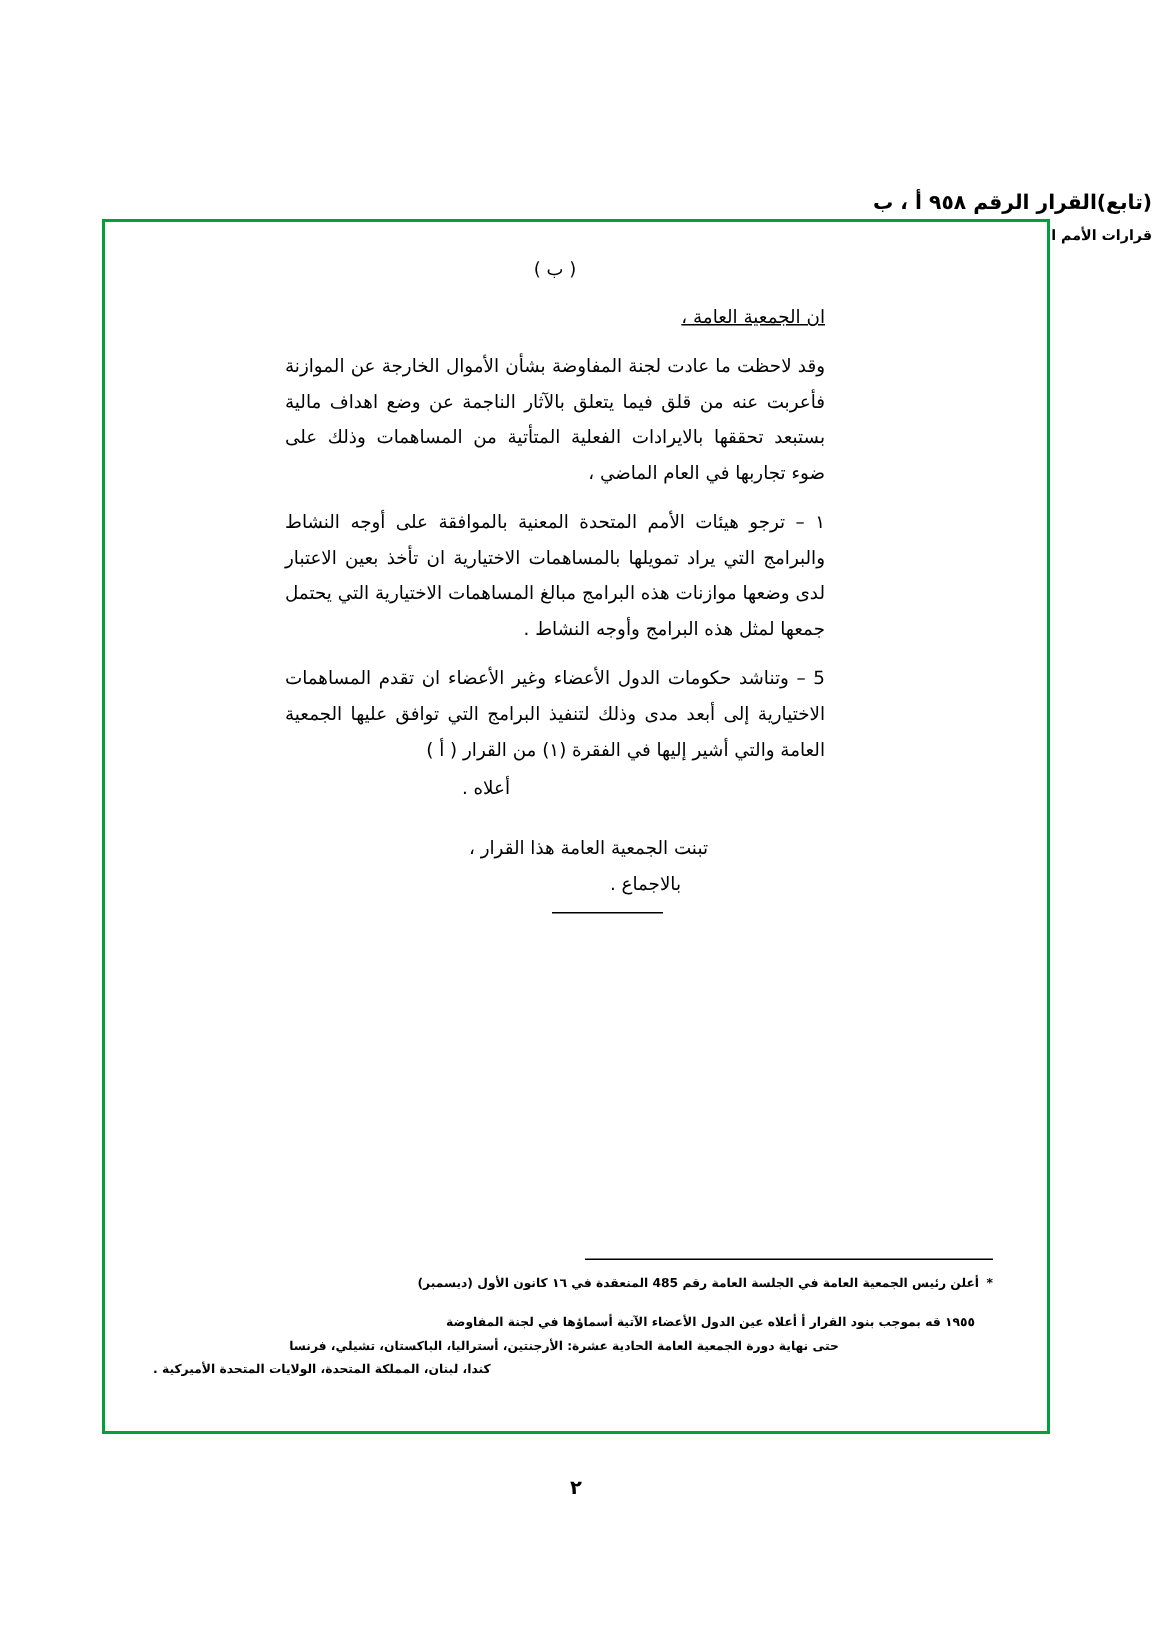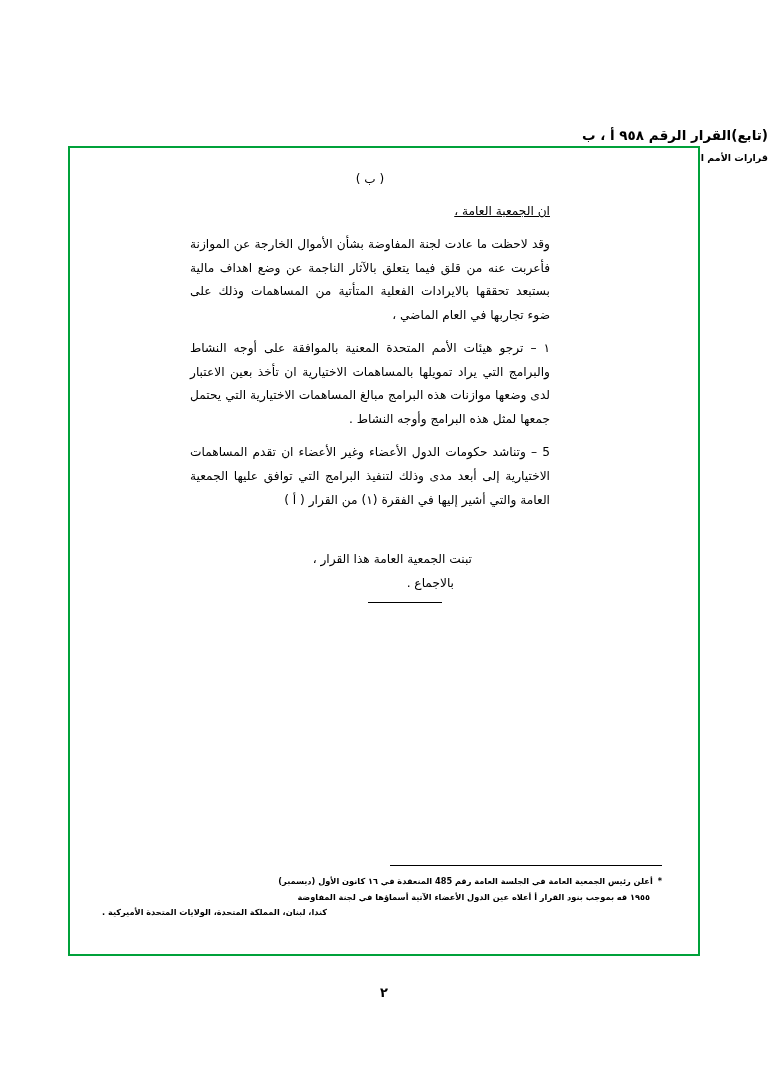--- a/index.html
+++ b/index.html
@@ -89,21 +89,21 @@
     margin-top: 9px;
   }
   .indent-line {
     text-align: right;
     font-size: 12.2px;
     line-height: 1.95;
     direction: rtl;
   }
 
   .closing {
-    margin-top: 36px;
+    margin-top: 16px;
     direction: rtl;
   }
   .closing .cl {
     font-size: 12.2px;
     line-height: 1.95;
     direction: rtl;
   }
   .cl-1 { padding-right: 78px; }
   .cl-2 { padding-right: 62px; }
   .cl-3 { padding-right: 96px; }
@@ -138,21 +138,21 @@
     direction: rtl;
     text-align: justify;
   }
   .footnote .star {
     display: inline-block;
     margin-left: 5px;
   }
   .footnote .ln {
     display: block;
   }
-  .fn-l2 { padding-right: 12px; }
+  .fn-l2 { padding-right: 12px; margin-top: 11px; }
   .fn-l3 { padding-right: 12px; text-align: center; }
   .fn-l4 { padding-right: 12px; text-align: left; }
 
   
   .page-number {
     position: absolute;
     top: 985px;
     left: 0;
     right: 0;
     text-align: center;
@@ -174,34 +174,36 @@
   <div class="frame">
 
     <div class="body-inner">
 
       <div class="section-mark">( ب )</div>
 
       <p class="para first">ان الجمعية العامة ،</p>
       <p class="para gap">وقد لاحظت ما عادت لجنة المفاوضة بشأن الأموال الخارجة عن الموازنة فأعربت عنه من قلق فيما يتعلق بالآثار الناجمة عن وضع اهداف مالية بستبعد تحققها بالايرادات الفعلية المتأتية من المساهمات وذلك على ضوء تجاربها في العام الماضي ،</p>
       <p class="para gap">١ – ترجو هيئات الأمم المتحدة المعنية بالموافقة على أوجه النشاط والبرامج التي يراد تمويلها بالمساهمات الاختيارية ان تأخذ بعين الاعتبار لدى وضعها موازنات هذه البرامج مبالغ المساهمات الاختيارية التي يحتمل جمعها لمثل هذه البرامج وأوجه النشاط .</p>
       <p class="para gap">5 – وتناشد حكومات الدول الأعضاء وغير الأعضاء ان تقدم المساهمات الاختيارية إلى أبعد مدى وذلك لتنفيذ البرامج التي توافق عليها الجمعية العامة والتي أشير إليها في الفقرة (١) من القرار ( أ )</p>
+      <div class="indent-line" style="padding-right:210px;">أعلاه .</div>
 
       <div class="closing">
         <div class="cl cl-1">تبنت الجمعية العامة هذا القرار ،</div>
         <div class="cl cl-3">بالاجماع .</div>
         <div class="rule-short"></div>
       </div>
 
     </div>
 
     <div class="footnote-wrap">
       <div class="footnote-rule"></div>
       <div class="footnote">
         <span class="star">*</span><span class="ln" style="display:inline;">أعلن رئيس الجمعية العامة في الجلسة العامة رقم 485 المنعقدة في ١٦ كانون الأول (ديسمبر)</span>
         <span class="ln fn-l2">١٩٥٥ قه بموجب بنود القرار أ أعلاه عين الدول الأعضاء الآتية أسماؤها في لجنة المفاوضة</span>
+        <span class="ln fn-l3">حتى نهاية  دورة الجمعية العامة الحادية عشرة: الأرجنتين، أستراليا، الباكستان، تشيلي، فرنسا</span>
         <span class="ln fn-l4">كندا، لبنان، المملكة المتحدة، الولايات المتحدة الأميركية .</span>
       </div>
     </div>
 
   </div>
 
   <div class="page-number">٢</div>
 
 </div>
 

